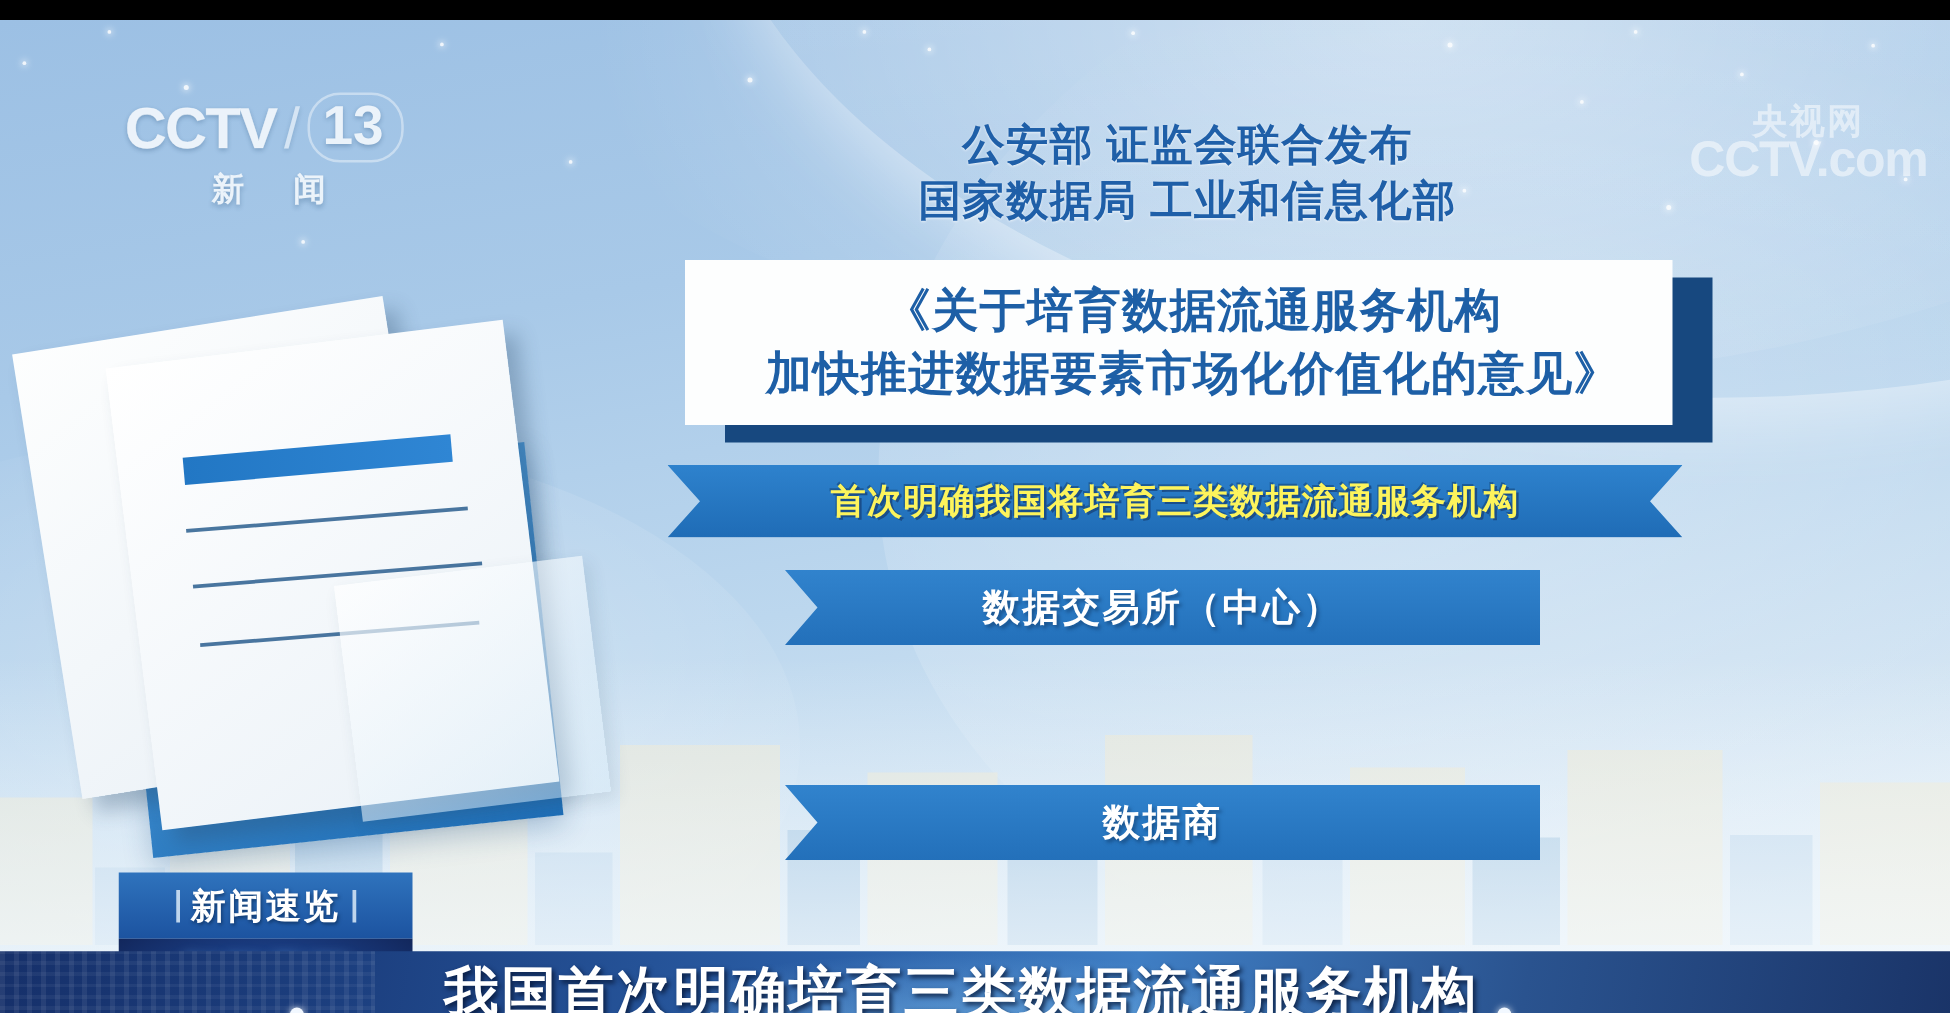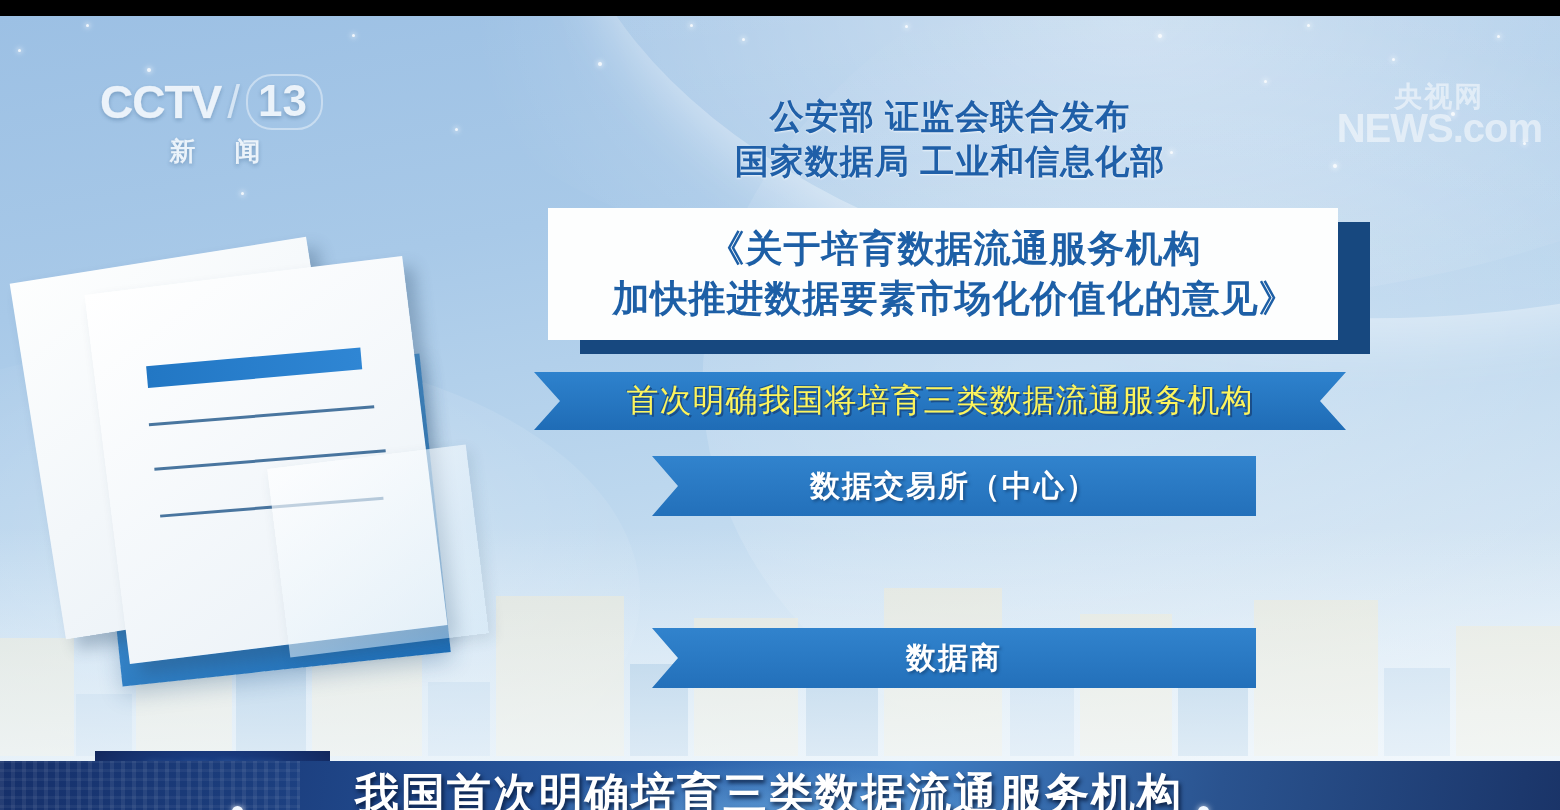--- a/index.html
+++ b/index.html
@@ -90,24 +90,24 @@
   .titleline{color:#1d5fa6;font-size:37px;font-weight:700;line-height:1.34;letter-spacing:1px;white-space:nowrap;}
 
   
   .ribbon{position:absolute;display:flex;align-items:center;justify-content:center;
           clip-path:polygon(0 0,100% 0,100% 100%,0 100%,26px 50%);
           filter:drop-shadow(3px 5px 5px rgba(40,80,130,.28));}
   .ribbon.both{clip-path:polygon(0 0,100% 0,calc(100% - 26px) 50%,100% 100%,0 100%,26px 50%);}
 
   .ribbon-hl{left:534px;top:356px;width:812px;height:58px;
              background:linear-gradient(180deg,#2e82cd,#1f6cb6);}
-  .ribbon-hl .txt{color:#fdf45c;font-size:32px;font-weight:400;letter-spacing:1px;
+  .ribbon-hl .txt{color:#fdf45c;font-size:28px;font-weight:700;letter-spacing:1px;
                   text-shadow:2px 2px 0 #1a4e8a,-1px -1px 0 rgba(20,70,120,.6);}
 
-  .ribbon-item{left:652px;top:0;width:604px;height:60px;
+  .ribbon-item{left:628px;top:0;width:604px;height:60px;
                background:linear-gradient(180deg,#3183cd,#2370ba);}
   .ribbon-item .txt{color:#fff;font-size:30px;font-weight:700;letter-spacing:2px;
                     text-shadow:2px 2px 3px rgba(15,55,100,.55);}
 
   
   .progbug{position:absolute;left:95px;top:682px;width:235px;height:128px;}
   .pb-top{position:absolute;left:0;top:0;width:235px;height:53px;
           background:linear-gradient(180deg,#2f73bd,#1c53a0);
           display:flex;align-items:center;justify-content:center;gap:9px;}
   .pb-top .bar{width:3px;height:26px;background:#cfe2f4;opacity:.9;}
@@ -207,21 +207,21 @@
     <div class="cctv-row">
       <span class="cctv-word">CCTV</span>
       <span class="cctv-slash">/</span>
       <span class="cctv-13">13</span>
     </div>
     <div class="cctv-sub">新 闻</div>
   </div>
 
   <div class="wm">
     <div class="wm-cn">央视网</div>
-    <div class="wm-en">NEWS.com</div>
+    <div class="wm-en">CCTV.com</div>
   </div>
 
   <div class="issuer">
     <div>公安部 证监会联合发布</div>
     <div>国家数据局 工业和信息化部</div>
   </div>
 
   <div class="titlewrap">
     <div class="titleshadow"></div>
     <div class="titlecard">
@@ -235,20 +235,25 @@
   </div>
 
   <div class="ribbon ribbon-item" style="top:440px;">
     <span class="txt">数据交易所（中心）</span>
   </div>
   <div class="ribbon ribbon-item" style="top:612px;">
     <span class="txt">数据商</span>
   </div>
 
   <div class="progbug">
+    <div class="pb-top">
+      <span class="bar"></span>
+      <span class="t">新闻速览</span>
+      <span class="bar"></span>
+    </div>
     <div class="pb-bot">
       <span class="t">朝闻天下</span>
       <span class="en">MORNING NEWS</span>
     </div>
   </div>
 
   <div class="ticker">
     <div class="ticker-tex"></div>
     <div class="ticker-gleam"></div>
     <div class="ticker-txt">我国首次明确培育三类数据流通服务机构</div>

